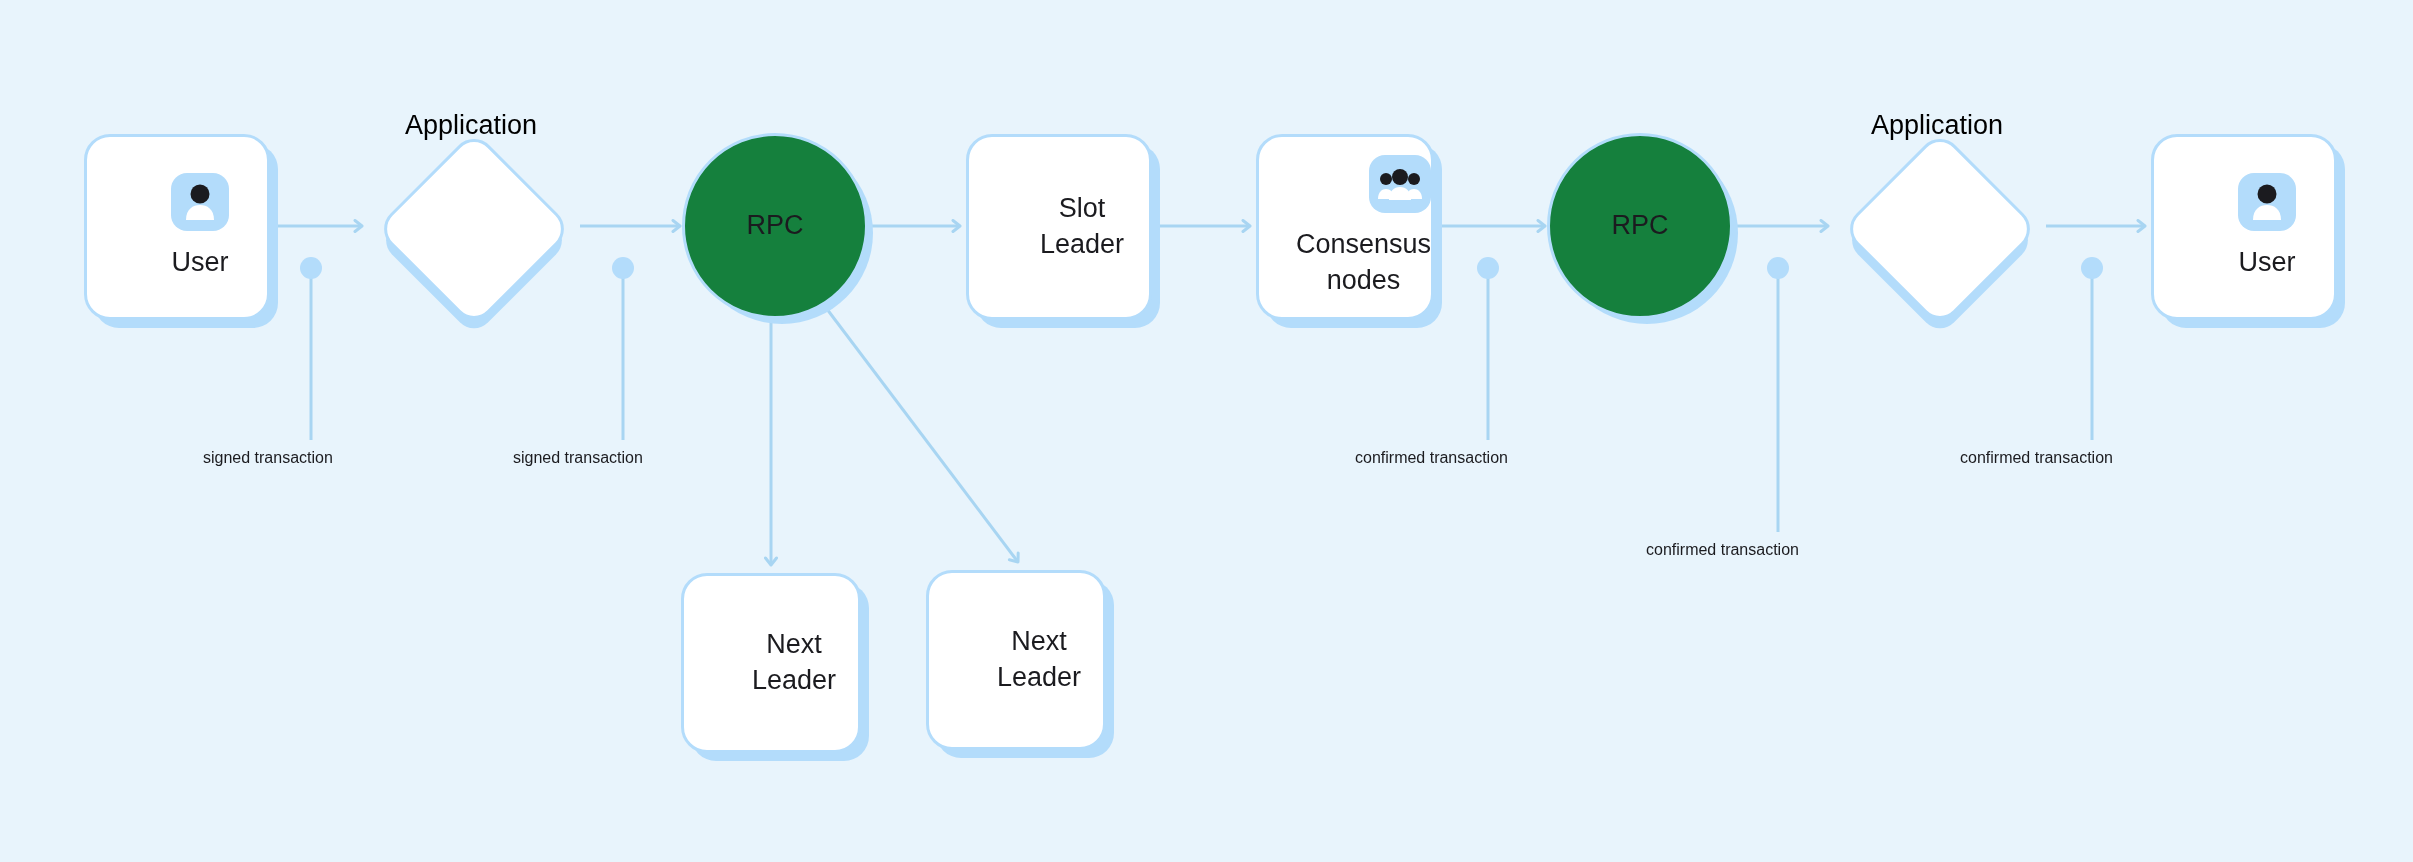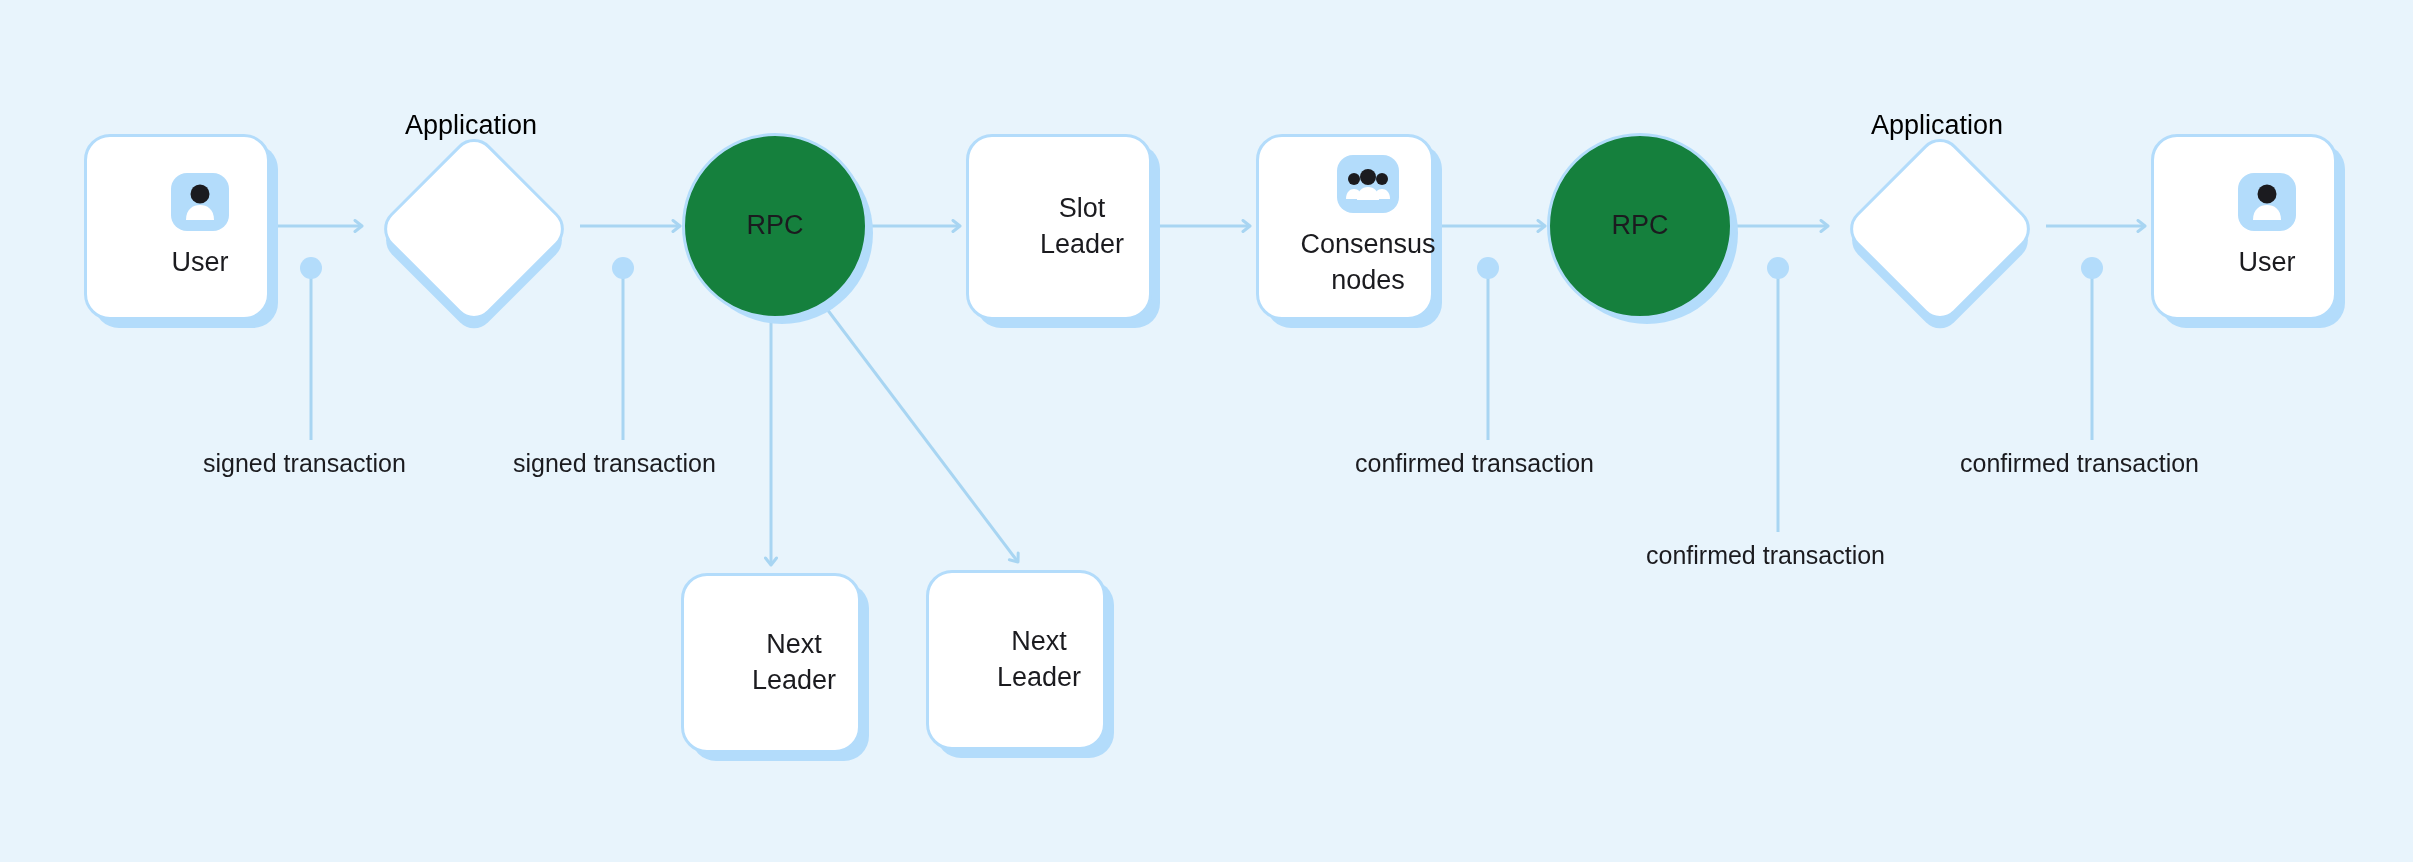--- a/index.html
+++ b/index.html
@@ -98,21 +98,21 @@
     margin-bottom: 14px;
   }
   .icon-tile.group {
     width: 62px;
     height: 58px;
   }
 
   
   .callout-label {
     position: absolute;
-    font-size: 25px;
+    font-size: 16px;
     color: #1b1b1f;
     white-space: nowrap;
     z-index: 3;
   }
 </style>
 </head>
 <body>
 
 <div id="canvas">
 
@@ -178,21 +178,21 @@
 
   <div class="node circle" style="left:682px; top:133px; width:186px; height:186px;">
     <span class="node-label">RPC</span>
   </div>
 
   <div class="node box" style="left:966px; top:134px; width:186px; height:186px;">
     <span class="node-label">Slot
 Leader</span>
   </div>
 
-  <div class="node box" style="left:1256px; top:134px; width:178px; height:186px;">
+  <div class="node box" style="left:1256px; top:134px; width:178px; height:186px;align-items:flex-end;">
     <span class="icon-tile group">
       <svg width="44" height="32" viewBox="0 0 44 32" xmlns="http://www.w3.org/2000/svg">
         <circle cx="8" cy="11" r="6" fill="#1b1b1f"></circle>
         <path d="M0 31 C0 24 4 21 8 21 C12 21 16 24 16 31 Z" fill="#ffffff"></path>
         <circle cx="36" cy="11" r="6" fill="#1b1b1f"></circle>
         <path d="M28 31 C28 24 32 21 36 21 C40 21 44 24 44 31 Z" fill="#ffffff"></path>
         <circle cx="22" cy="9" r="8" fill="#1b1b1f"></circle>
         <path d="M11 32 C11 23 16 19 22 19 C28 19 33 23 33 32 Z" fill="#ffffff"></path>
       </svg>
     </span>

